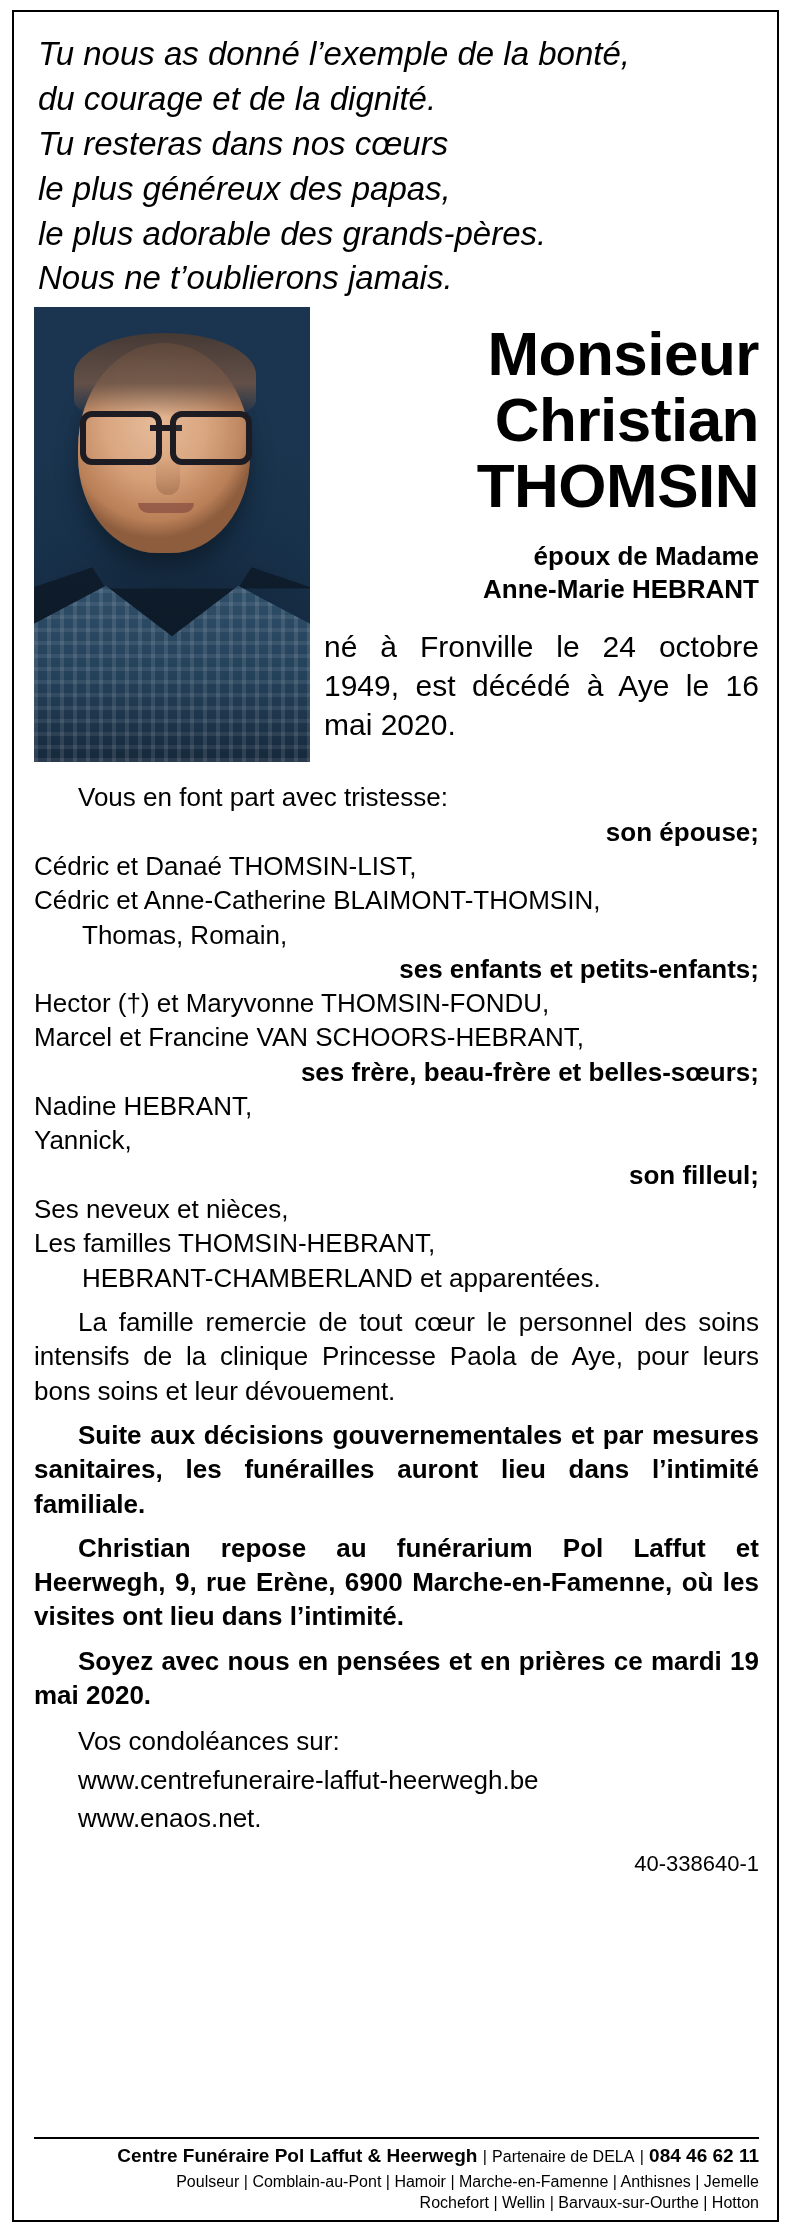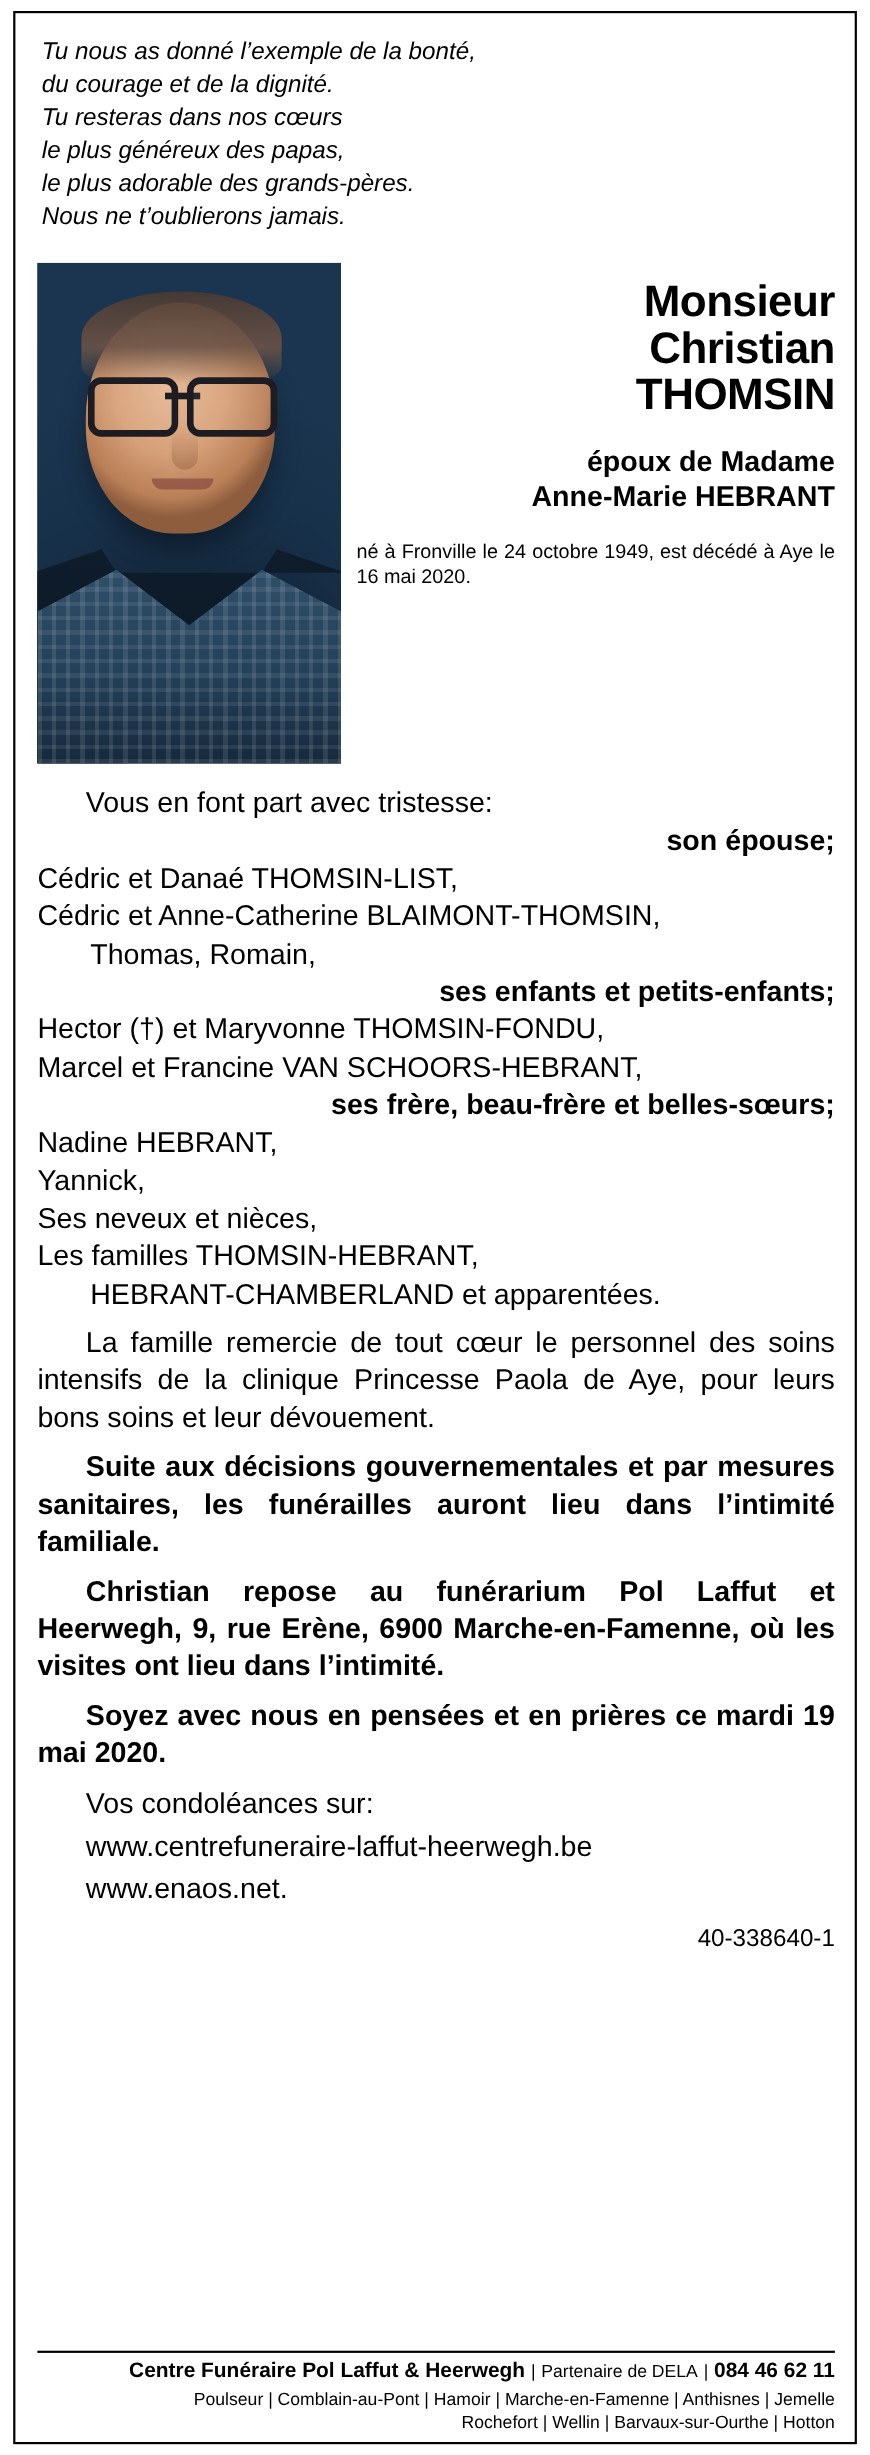--- a/index.html
+++ b/index.html
@@ -25,23 +25,23 @@
     width: 767px;
     height: 2212px;
     padding: 14px 18px 6px 20px;
     position: relative;
     display: flex;
     flex-direction: column;
   }
   
   .poem {
     font-style: italic;
-    font-size: 22px;
+    font-size: 33px;
     line-height: 1.36;
-    margin: 6px 0 24px 4px;
+    margin: 6px 0 2px 4px;
     white-space: pre-line;
   }
   
   .hero {
     display: flex;
     align-items: flex-start;
     gap: 14px;
     margin-top: 4px;
   }
   .portrait {
@@ -146,35 +146,35 @@
     clip-path: polygon(0 18%, 22% 8%, 40% 46%, 30% 100%, 0 100%, 0 18%,
                        100% 18%, 78% 8%, 60% 46%, 70% 100%, 100% 100%);
   }
   .hero-text {
     flex: 1 1 auto;
     text-align: right;
     padding-top: 14px;
   }
   .deceased-name {
     font-weight: bold;
-    font-size: 40px;
+    font-size: 62px;
     line-height: 1.06;
     letter-spacing: -0.5px;
     white-space: pre-line;
     margin-bottom: 22px;
   }
   .spouse-line {
     font-weight: bold;
     font-size: 26px;
     line-height: 1.25;
     white-space: pre-line;
     margin-bottom: 22px;
   }
   .birth-death {
-    font-size: 18px;
+    font-size: 30px;
     line-height: 1.3;
     text-align: justify;
     text-align-last: left;
     white-space: pre-line;
   }
   
   .body-text {
     font-size: 26px;
     line-height: 1.32;
     margin-top: 18px;
@@ -285,20 +285,21 @@
       <p class="para">Cédric et Anne-Catherine BLAIMONT-THOMSIN,</p>
       <p class="para indent-small">Thomas, Romain,</p>
       <p class="para relation"><span>ses enfants et petits-enfants</span><span class="semi">;</span></p>
 
       <p class="para">Hector (†) et Maryvonne THOMSIN-FONDU,</p>
       <p class="para">Marcel et Francine VAN SCHOORS-HEBRANT,</p>
       <p class="para relation"><span>ses frère, beau-frère et belles-sœurs</span><span class="semi">;</span></p>
       <p class="para">Nadine HEBRANT,</p>
 
       <p class="para">Yannick,</p>
+      <p class="para relation"><span>son filleul</span><span class="semi">;</span></p>
 
       <p class="para">Ses neveux et nièces,</p>
       <p class="para">Les familles THOMSIN-HEBRANT,</p>
       <p class="para indent-small">HEBRANT-CHAMBERLAND et apparentées.</p>
 
       <p class="para plain-para">La famille remercie de tout cœur le personnel des soins intensifs de la clinique Princesse Paola de Aye, pour leurs bons soins et leur dévouement.</p>
       <p class="para bold-para">Suite aux décisions gouvernementales et par mesures sanitaires, les funérailles auront lieu dans l’intimité familiale.</p>
       <p class="para bold-para">Christian repose au funérarium Pol Laffut et Heerwegh, 9, rue Erène, 6900 Marche-en-Famenne, où les visites ont lieu dans l’intimité.</p>
       <p class="para bold-para">Soyez avec nous en pensées et en prières ce mardi 19 mai 2020.</p>
 

